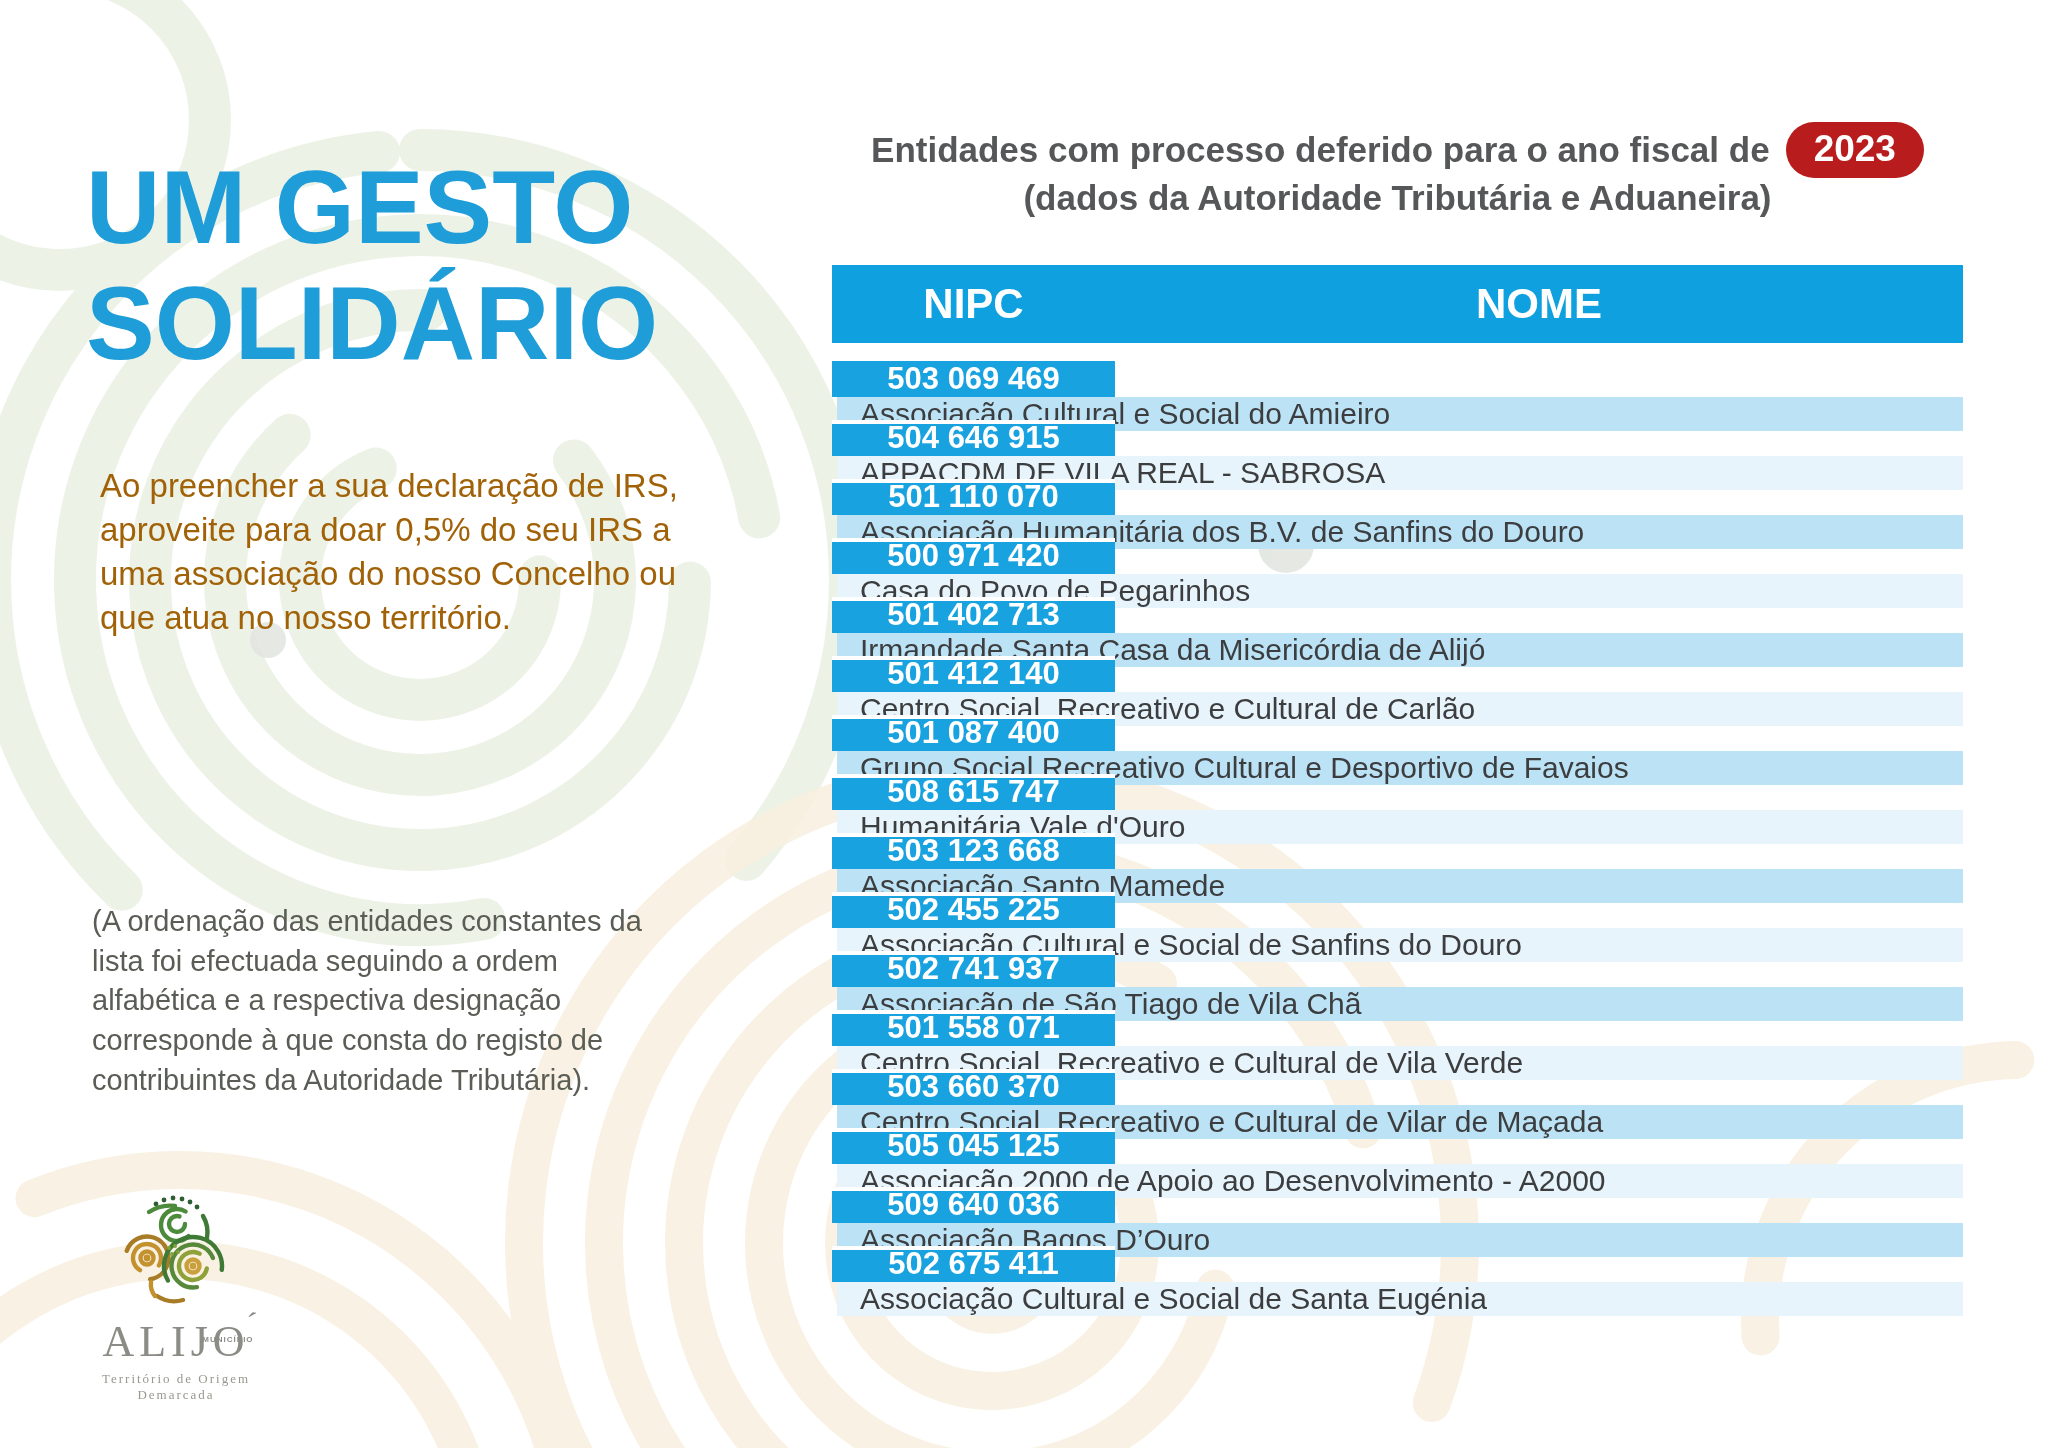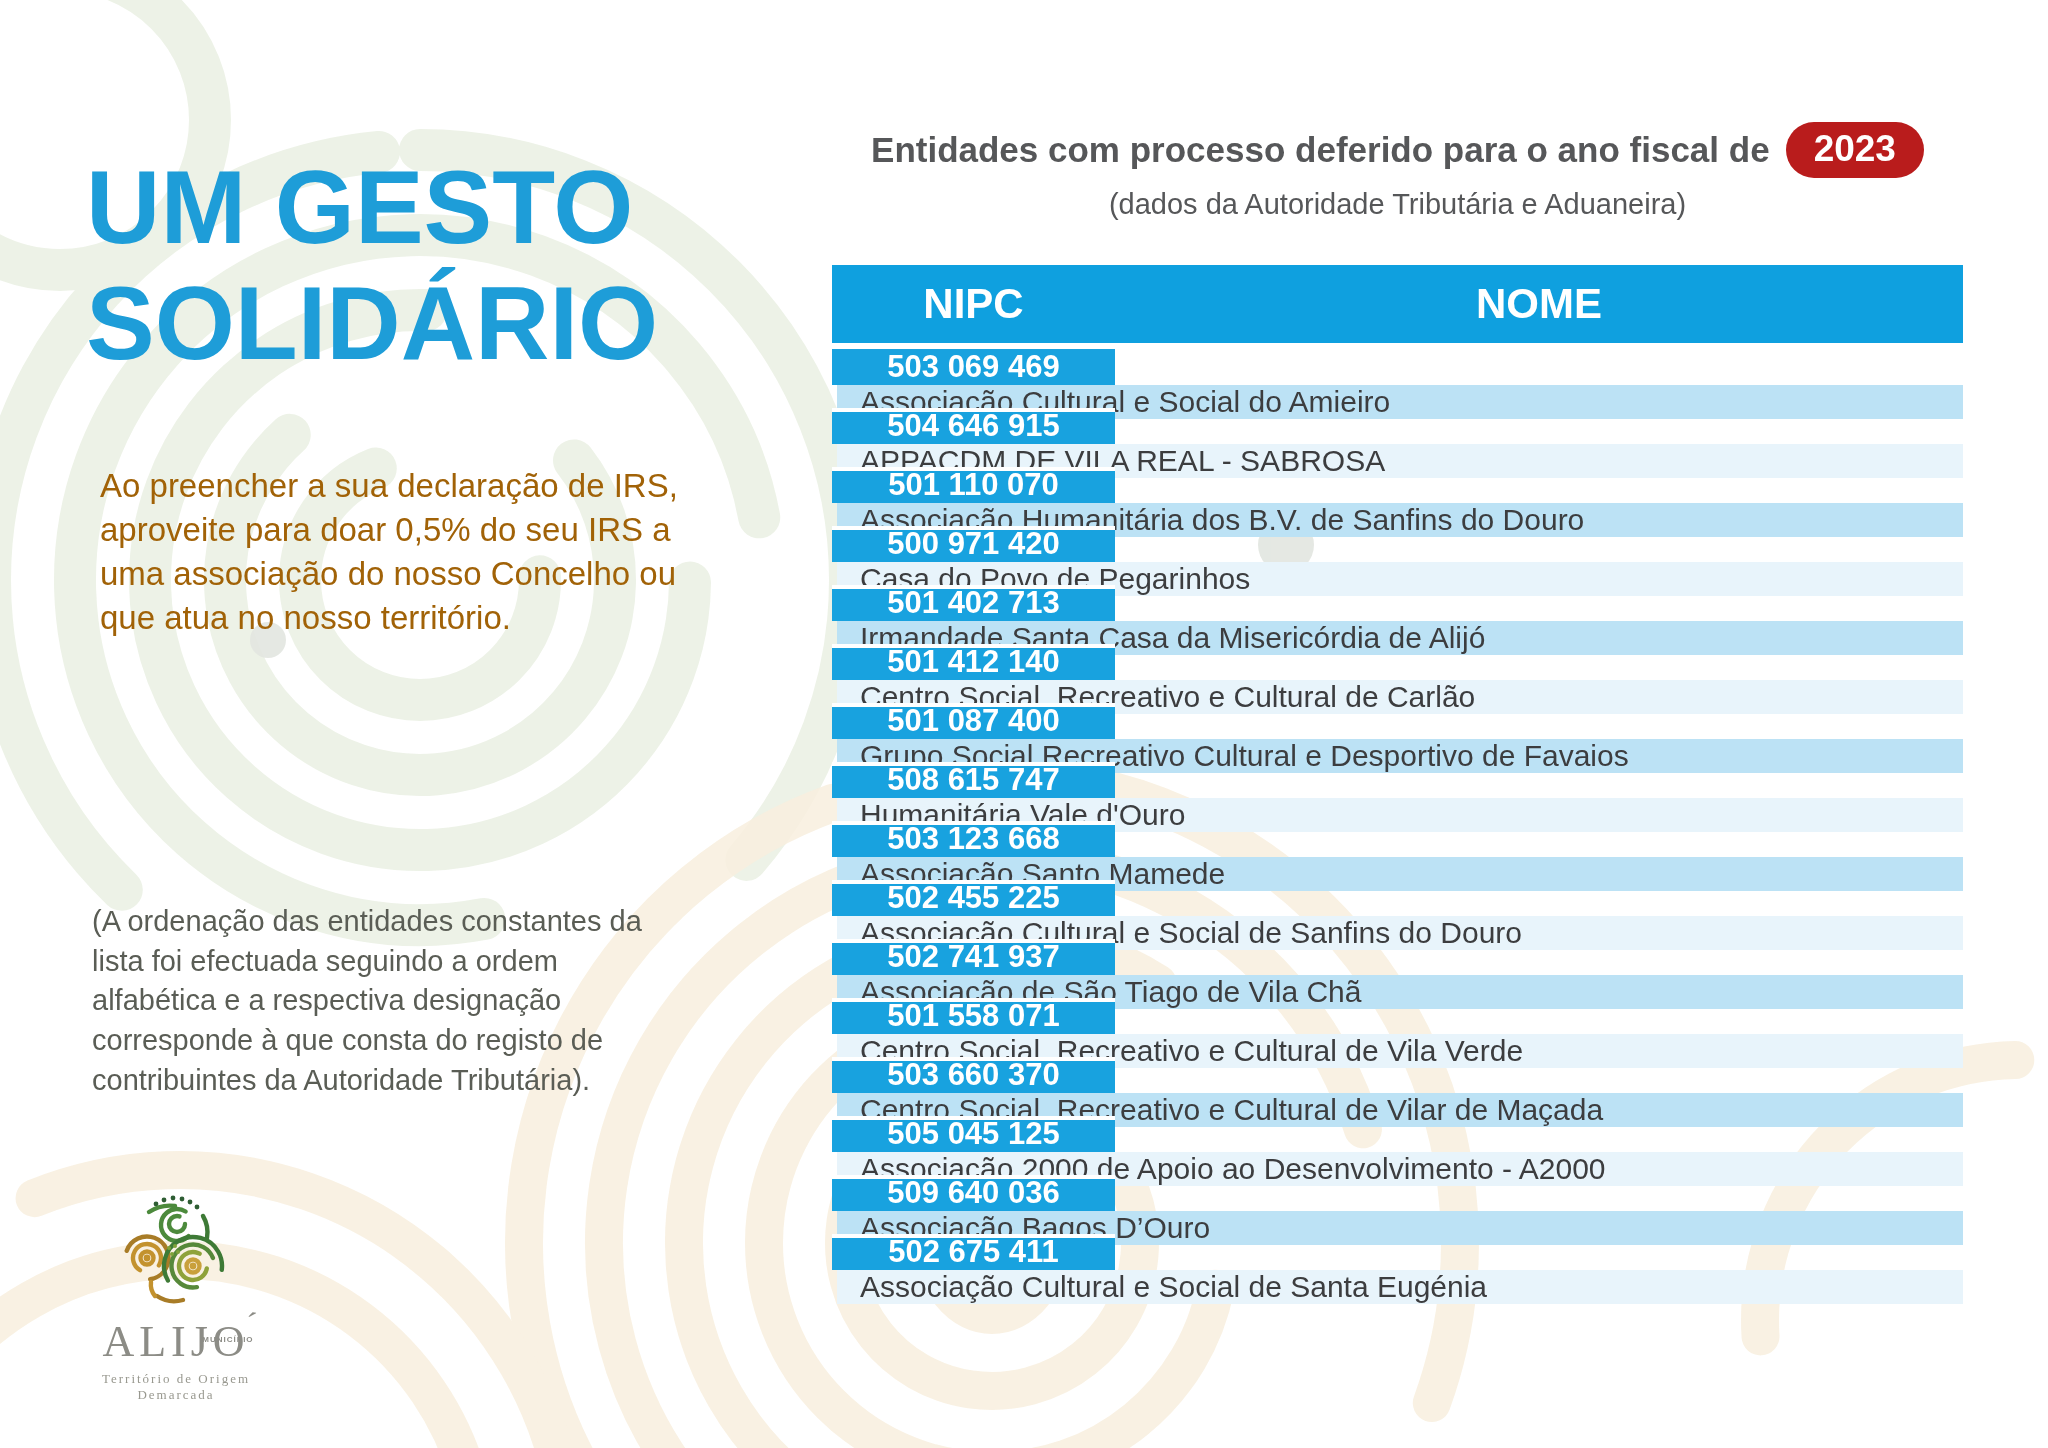--- a/index.html
+++ b/index.html
@@ -49,30 +49,30 @@
     font-family:"Liberation Serif", serif;
     font-size:13px;letter-spacing:2px;color:#98988F;
   }
 
   
   .heading{
     position:absolute;left:832px;top:128px;width:1131px;
     text-align:center;color:#565759;
   }
   .h-line1{font-size:35px;font-weight:700;white-space:nowrap;}
-  .h-line2{font-size:29px;font-weight:400;margin-top:10px;}
+  .h-line2{font-size:35px;font-weight:700;margin-top:0;}
   .badge{
     display:inline-block;vertical-align:middle;margin-left:16px;margin-top:-6px;
     background:#b91c1c;color:#ffffff;border-radius:44px;
     padding:6px 28px 8px 28px;font-size:37px;font-weight:700;
   }
 
   .etable{position:absolute;left:832px;top:265px;width:1131px;}
   .thead{
-    display:flex;height:78px;margin-bottom:6px;
+    display:flex;height:78px;margin-bottom:18px;
     background:#0FA0DF;color:#ffffff;font-weight:700;
     align-items:center;
   }
   .th{font-size:42px;text-align:center;}
   .th-nipc{width:283px;}
   .th-nome{flex:1;}
   .rows > div.row{display:flex;height:59px;flex-direction:column;}
   .cell-nipc{
     width:283px;background:#18A2DF;color:#ffffff;
     font-weight:700;font-size:31px;

